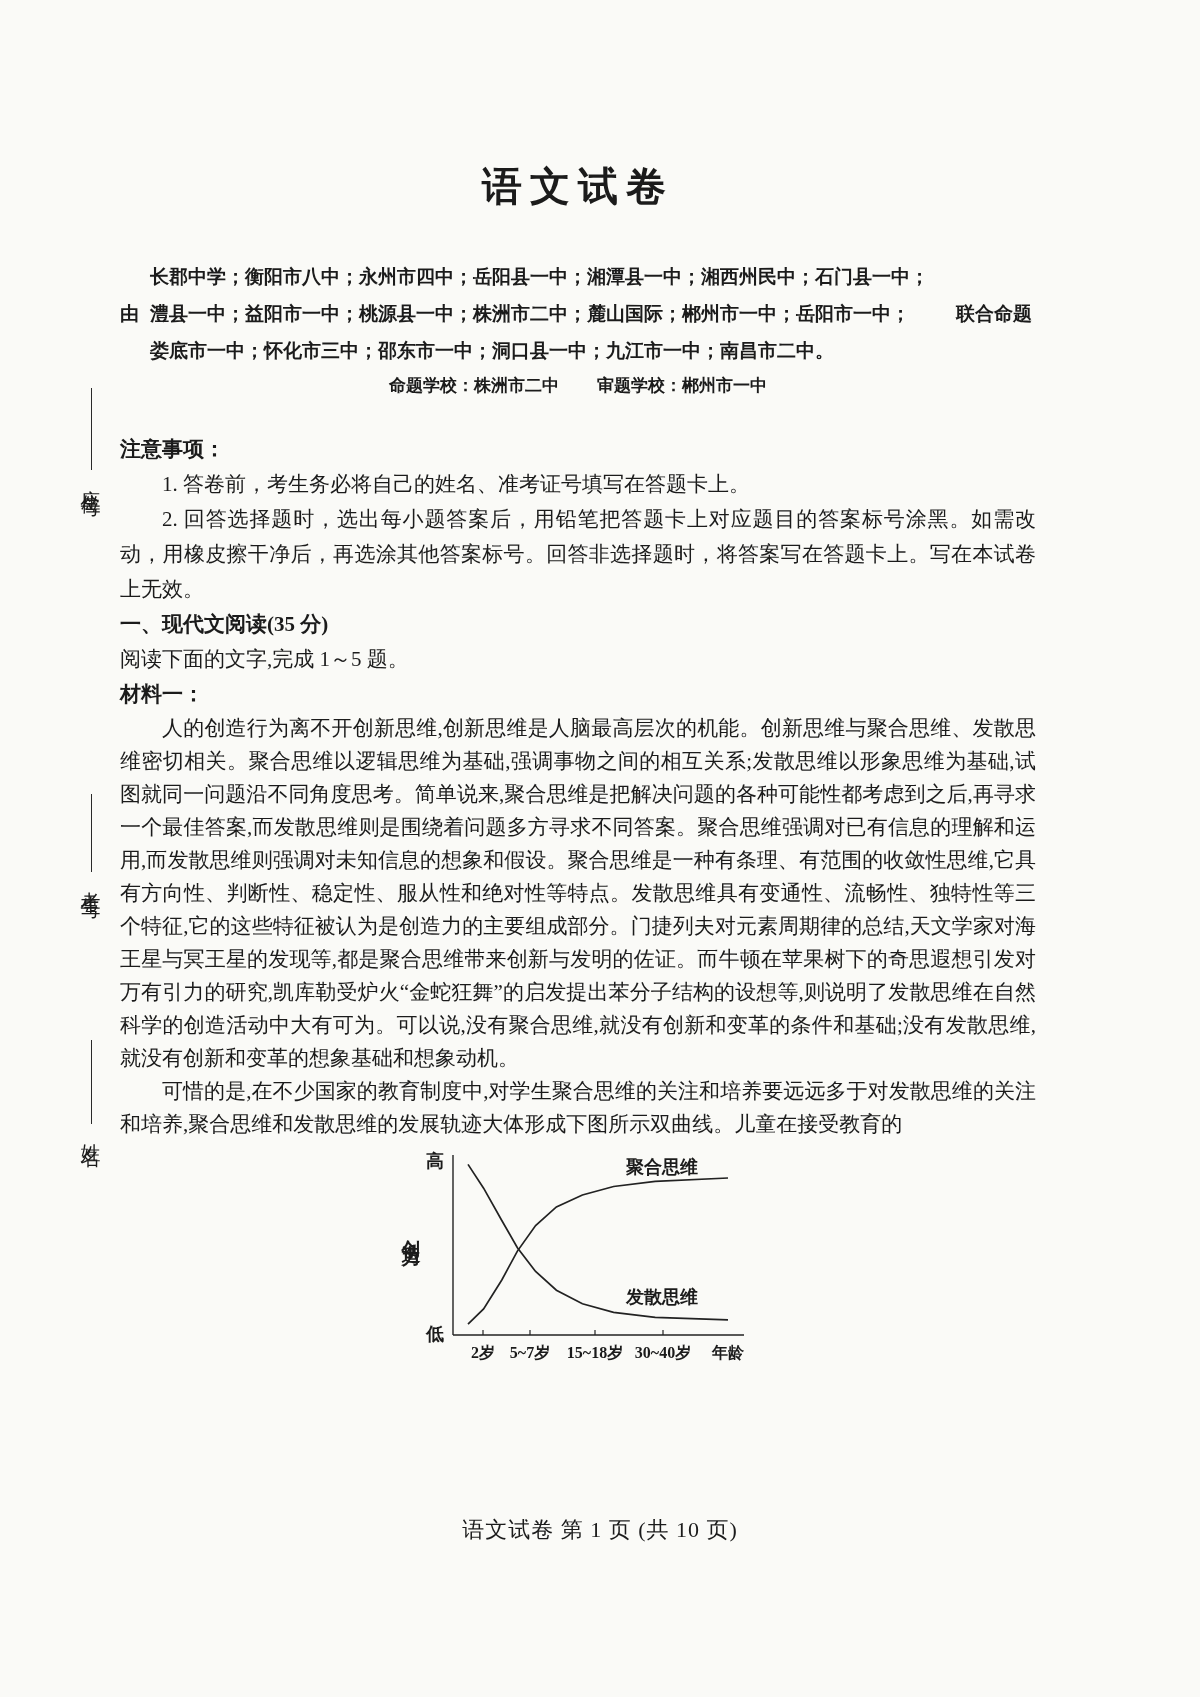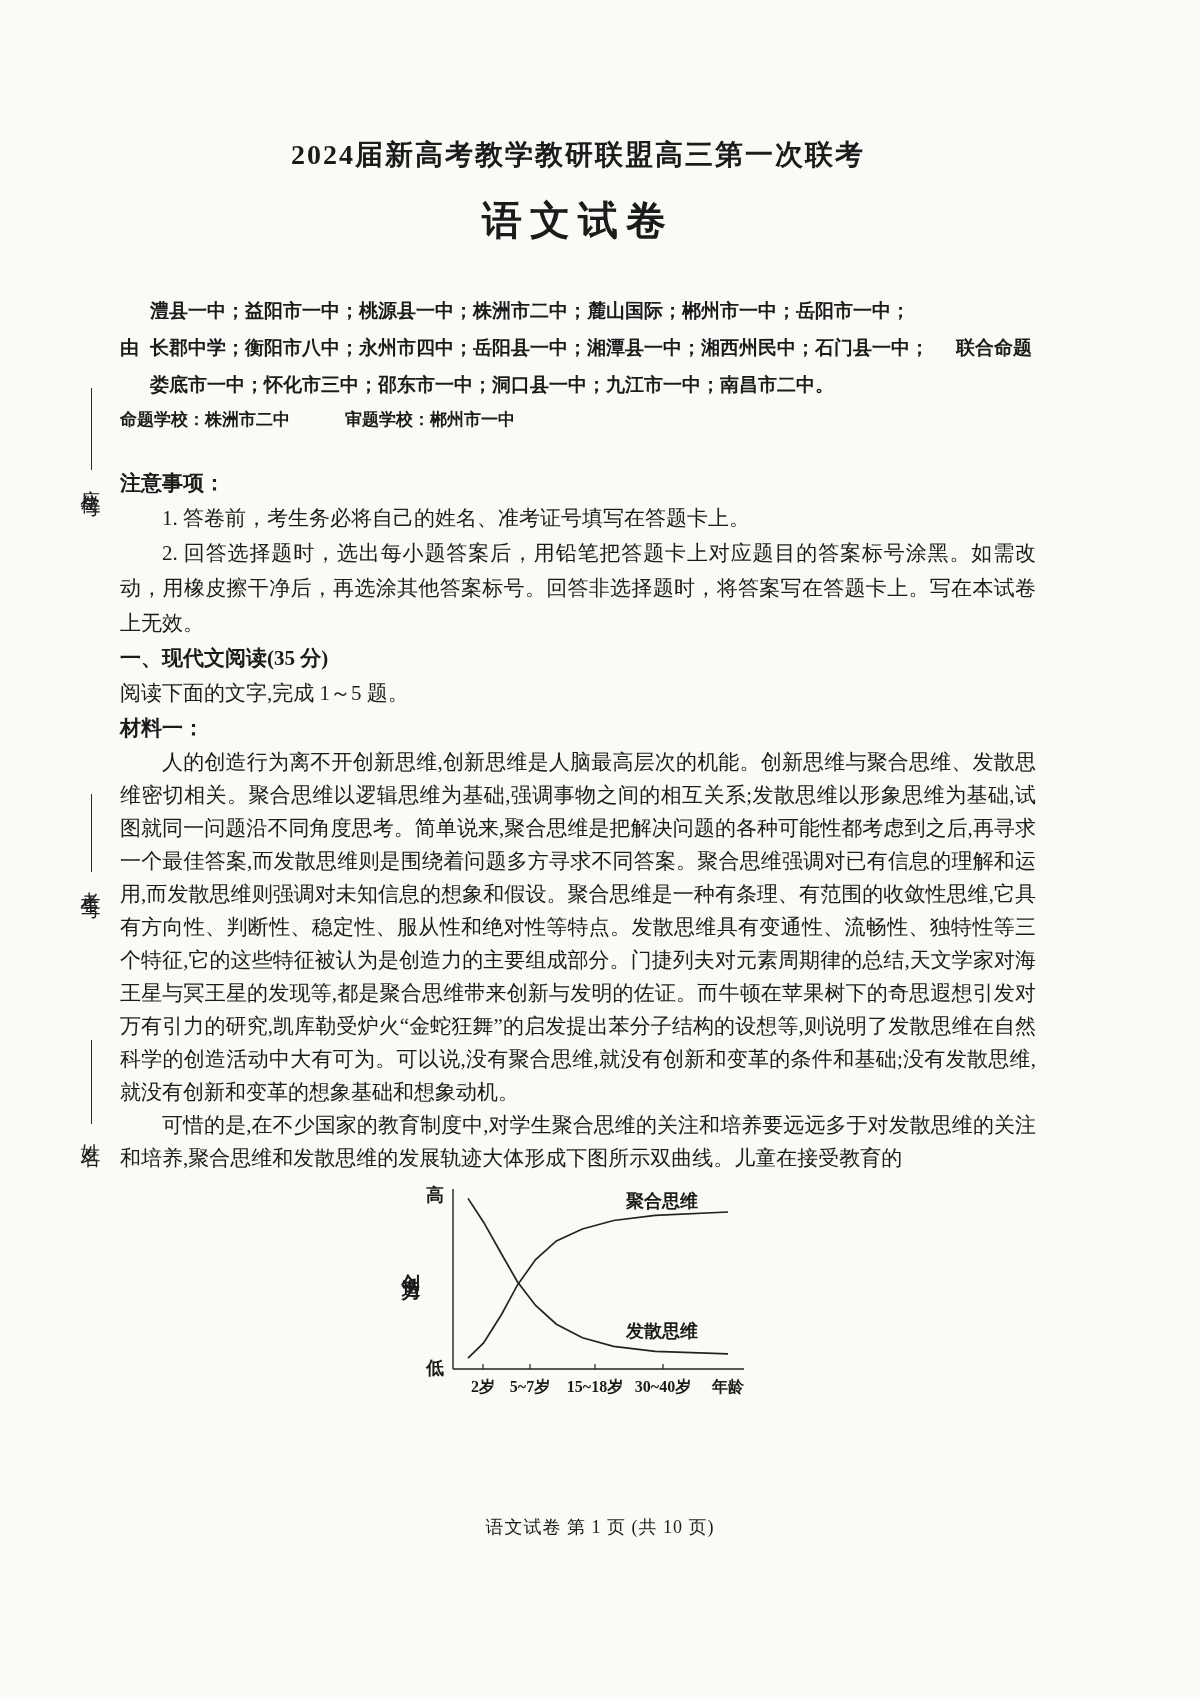--- a/index.html
+++ b/index.html
@@ -24,21 +24,21 @@
 
   .schools {
     margin-top:48px; display:flex; align-items:center;
     font-size:19px; font-weight:700;
   }
   .schools .by { width:30px; flex:0 0 auto; }
   .school-lines { flex:1 1 auto; line-height:37px; padding-right:10px; }
   .schools .joint { flex:0 0 auto; width:84px; text-align:center; }
 
   .setters {
-    display:flex; gap:55px;
+    display:flex; justify-content:center; gap:38px;
     font-size:17px; font-weight:700; margin-top:5px; line-height:24px;
   }
 
   .notice-heading { font-size:21px; font-weight:700; margin-top:34px; line-height:35px; }
   .para { font-size:21px; line-height:35px; text-indent:2em; text-align:justify; }
 
   .section-heading { font-size:21px; font-weight:700; line-height:35px; }
   .plain-line { font-size:21px; line-height:35px; }
   .material-label { font-weight:700; }
   .body-para { font-size:21px; line-height:33px; text-indent:2em; text-align:justify; }
@@ -63,49 +63,48 @@
   }
   .chart-block svg { position:absolute; left:0; top:0; }
   .ax { stroke:#222; stroke-width:1.4; }
   .tick { stroke:#222; stroke-width:1.2; }
   .curve { fill:none; stroke:#222; stroke-width:1.7; }
   .sv-bold { font-family:"Liberation Serif","DejaVu Serif",serif; font-weight:700; font-size:18px; fill:#1b1b1b; }
   .sv-tick { font-family:"Liberation Serif","DejaVu Serif",serif; font-weight:700; font-size:16px; fill:#1b1b1b; }
 
   .footer {
     position:absolute; left:0; top:1515px; width:1200px;
-    text-align:center; font-size:18px; letter-spacing:1px;
+    text-align:center; font-size:22px; letter-spacing:1px;
   }
 </style>
 </head>
 <body>
 
 <div class="vfield" id="seat-field">
   <span class="vline"></span>
   <span class="vlabel">座位号</span>
 </div>
 <div class="vfield" id="cand-field">
   <span class="vline"></span>
   <span class="vlabel">考生号</span>
 </div>
 <div class="vfield" id="name-field">
   <span class="vline"></span>
   <span class="vlabel">姓名</span>
 </div>
 
 <div class="content">
 
-  <h1 class="exam-title">2024届新高考教学教研联盟高三第一次联考</h1>
   <h2 class="subject-title">语文试卷</h2>
 
   <div class="schools">
     <span class="by">由</span>
     <div class="school-lines">
+      <div>长郡中学；衡阳市八中；永州市四中；岳阳县一中；湘潭县一中；湘西州民中；石门县一中；</div>
       <div>澧县一中；益阳市一中；桃源县一中；株洲市二中；麓山国际；郴州市一中；岳阳市一中；</div>
-      <div>长郡中学；衡阳市八中；永州市四中；岳阳县一中；湘潭县一中；湘西州民中；石门县一中；</div>
       <div>娄底市一中；怀化市三中；邵东市一中；洞口县一中；九江市一中；南昌市二中。</div>
     </div>
     <span class="joint">联合命题</span>
   </div>
 
   <div class="setters">
     <span>命题学校：株洲市二中</span>
     <span>审题学校：郴州市一中</span>
   </div>
 

